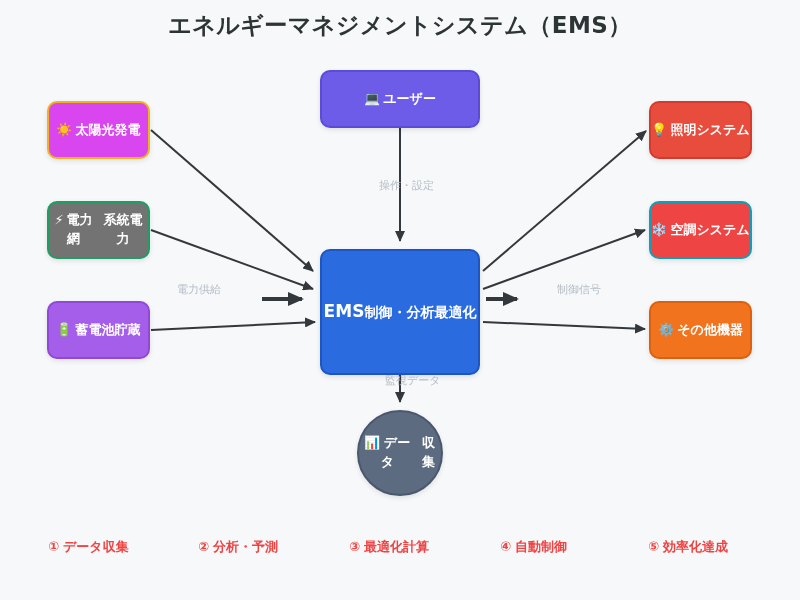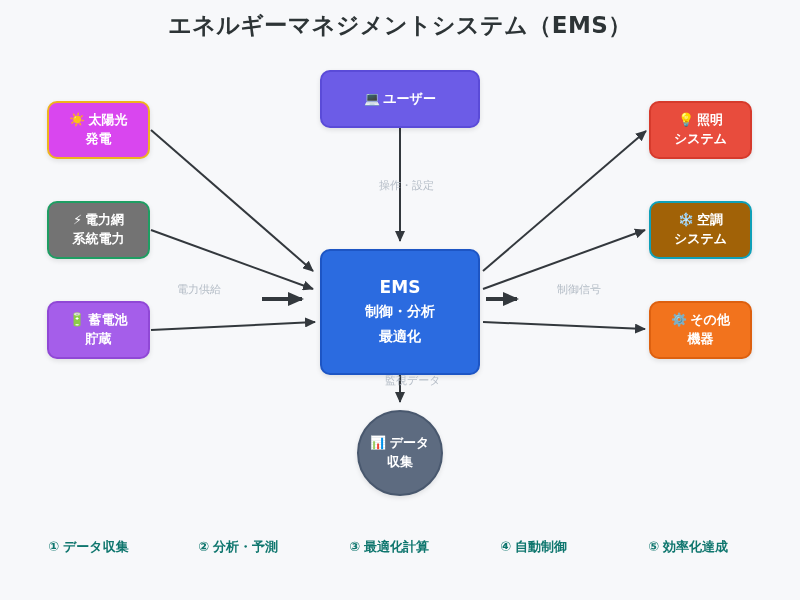--- a/index.html
+++ b/index.html
@@ -16,21 +16,21 @@
     font-size:23px;font-weight:bold;color:#2d3436;
     letter-spacing:0.5px;
   }
   svg.edges{position:absolute;left:0;top:0;width:800px;height:600px;}
   .edge{stroke:#33383d;stroke-width:2;fill:none;}
   .edge.thick{stroke-width:4;}
   .node{
     position:absolute;box-sizing:border-box;
     border:2px solid transparent;border-radius:10px;
     color:#ffffff;font-weight:bold;font-size:13px;line-height:1.45;
-    display:flex;flex-direction:column;align-items:center;justify-content:center;
+    display:flex;flex-direction:row;align-items:center;justify-content:center;
     text-align:center;
     box-shadow:0 2px 5px rgba(0,0,0,0.10);
   }
   .side{width:103px;height:58px;}
   .n-ui{left:320px;top:70px;width:160px;height:58px;}
   .n-solar{left:47px;top:101px;}
   .n-grid{left:47px;top:201px;}
   .n-batt{left:47px;top:301px;}
   .n-ems{left:320px;top:249px;width:160px;height:126px;font-size:14px;line-height:1.75;}
   .n-ems .ems-name{font-size:17px;line-height:1.4;}
@@ -42,21 +42,21 @@
   .edge-label{
     position:absolute;font-size:11px;color:#b4bcc6;font-weight:normal;
     white-space:nowrap;
   }
   .el-op{left:379px;top:178px;font-family:Liberation Mono, monospace;}
   .el-ps{left:177px;top:282px;}
   .el-cs{left:557px;top:282px;}
   .el-md{left:385px;top:373px;}
   .step{
     position:absolute;top:538px;
-    font-size:13px;font-weight:600;color:#0f766e;white-space:nowrap;
+    font-size:13px;font-weight:600;color:#ef4444;white-space:nowrap;
   }
   .st-1{left:48px;} .st-2{left:198px;} .st-3{left:349px;} .st-4{left:500px;} .st-5{left:648px;}
   .step .num{margin-right:4px;}
 </style>
 </head>
 <body>
 
 <div class="canvas">
 
   <h1 class="title">エネルギーマネジメントシステム（EMS）</h1>
@@ -115,21 +115,21 @@
     <div>最適化</div>
   </div>
 
   <div class="node side n-light" style="background-color: rgb(232, 76, 61); border-color: rgb(214, 58, 44);">
     <div>
       <span class="ic">💡</span><span>照明</span>
     </div>
     <div>システム</div>
   </div>
 
-  <div class="node side n-hvac" style="background-color: #a16207; border-color: rgb(15, 160, 184); text-align: center;">
+  <div class="node side n-hvac" style="background-color: #ef4444; border-color: rgb(15, 160, 184); text-align: center;">
     <div>
       <span class="ic">❄️</span><span>空調</span>
     </div>
     <div>システム</div>
   </div>
 
   <div class="node side n-other" style="background-color: rgb(242, 115, 29); border-color: rgb(221, 96, 15);">
     <div>
       <span class="ic">⚙️</span><span>その他</span>
     </div>

